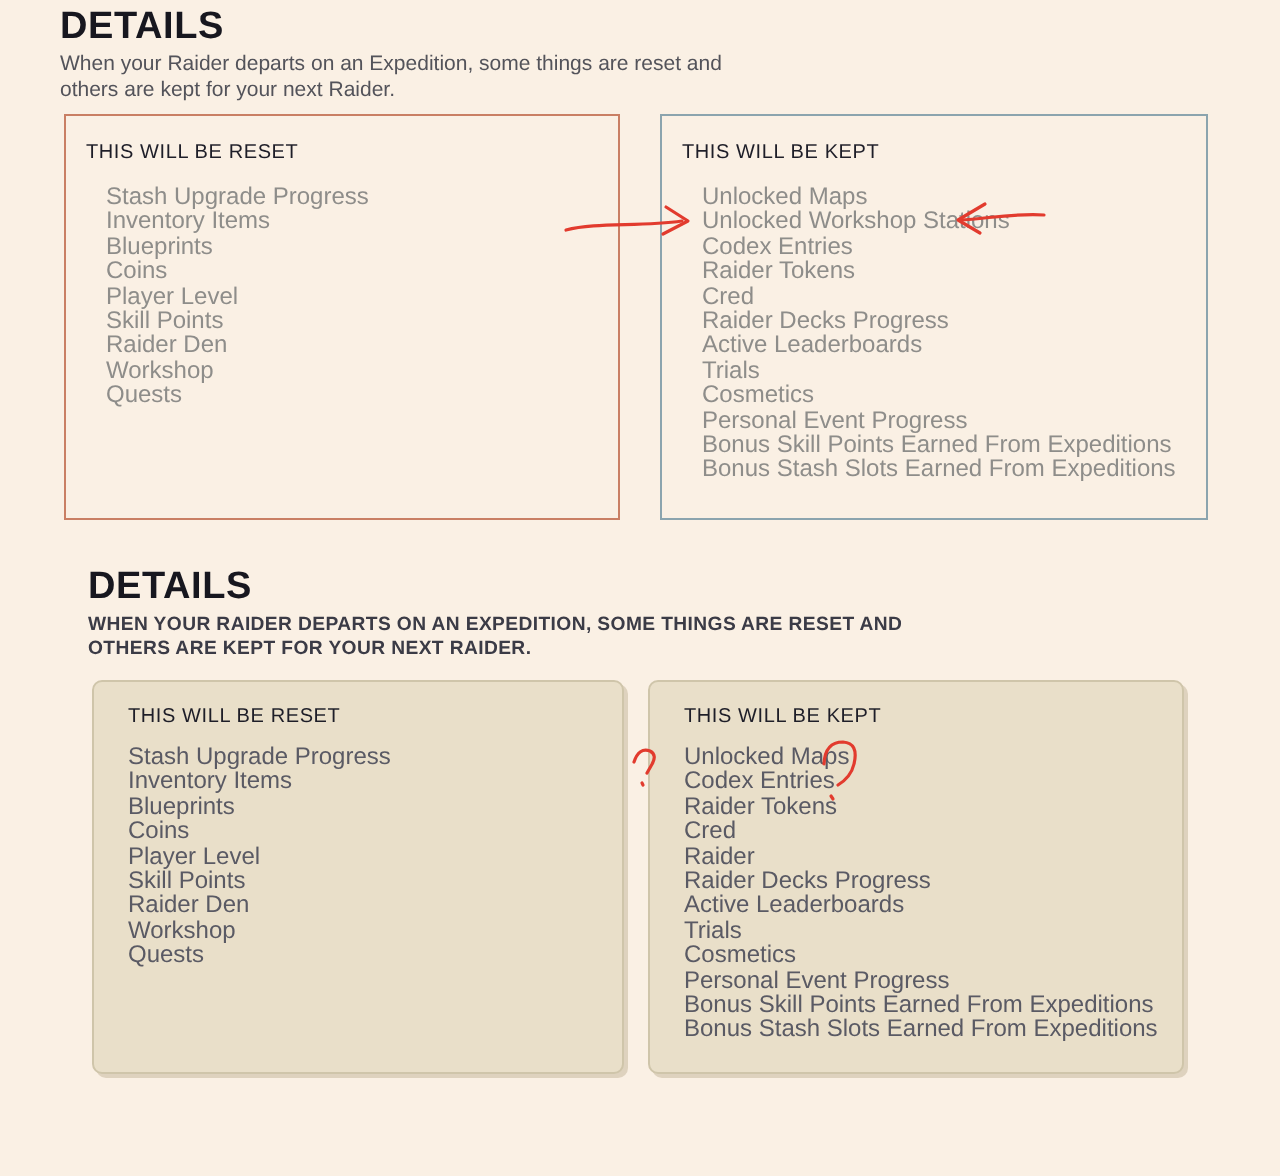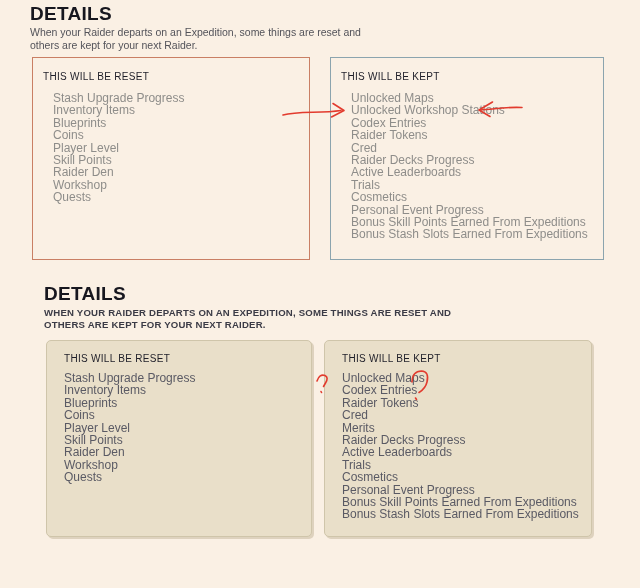--- a/index.html
+++ b/index.html
@@ -167,21 +167,21 @@
       </div>
   </div>
 
   <div class="bottom-box kept">
     <div class="box-header">THIS WILL BE KEPT</div>
     <div class="item-list">
         <div class="list-item">Unlocked Maps</div>
         <div class="list-item">Codex Entries</div>
         <div class="list-item">Raider Tokens</div>
         <div class="list-item">Cred</div>
-        <div class="list-item">Merits</div>
+        <div class="list-item">Raider</div>
         <div class="list-item">Raider Decks Progress</div>
         <div class="list-item">Active Leaderboards</div>
         <div class="list-item">Trials</div>
         <div class="list-item">Cosmetics</div>
         <div class="list-item">Personal Event Progress</div>
         <div class="list-item">Bonus Skill Points Earned From Expeditions</div>
         <div class="list-item">Bonus Stash Slots Earned From Expeditions</div>
       </div>
   </div>
 

